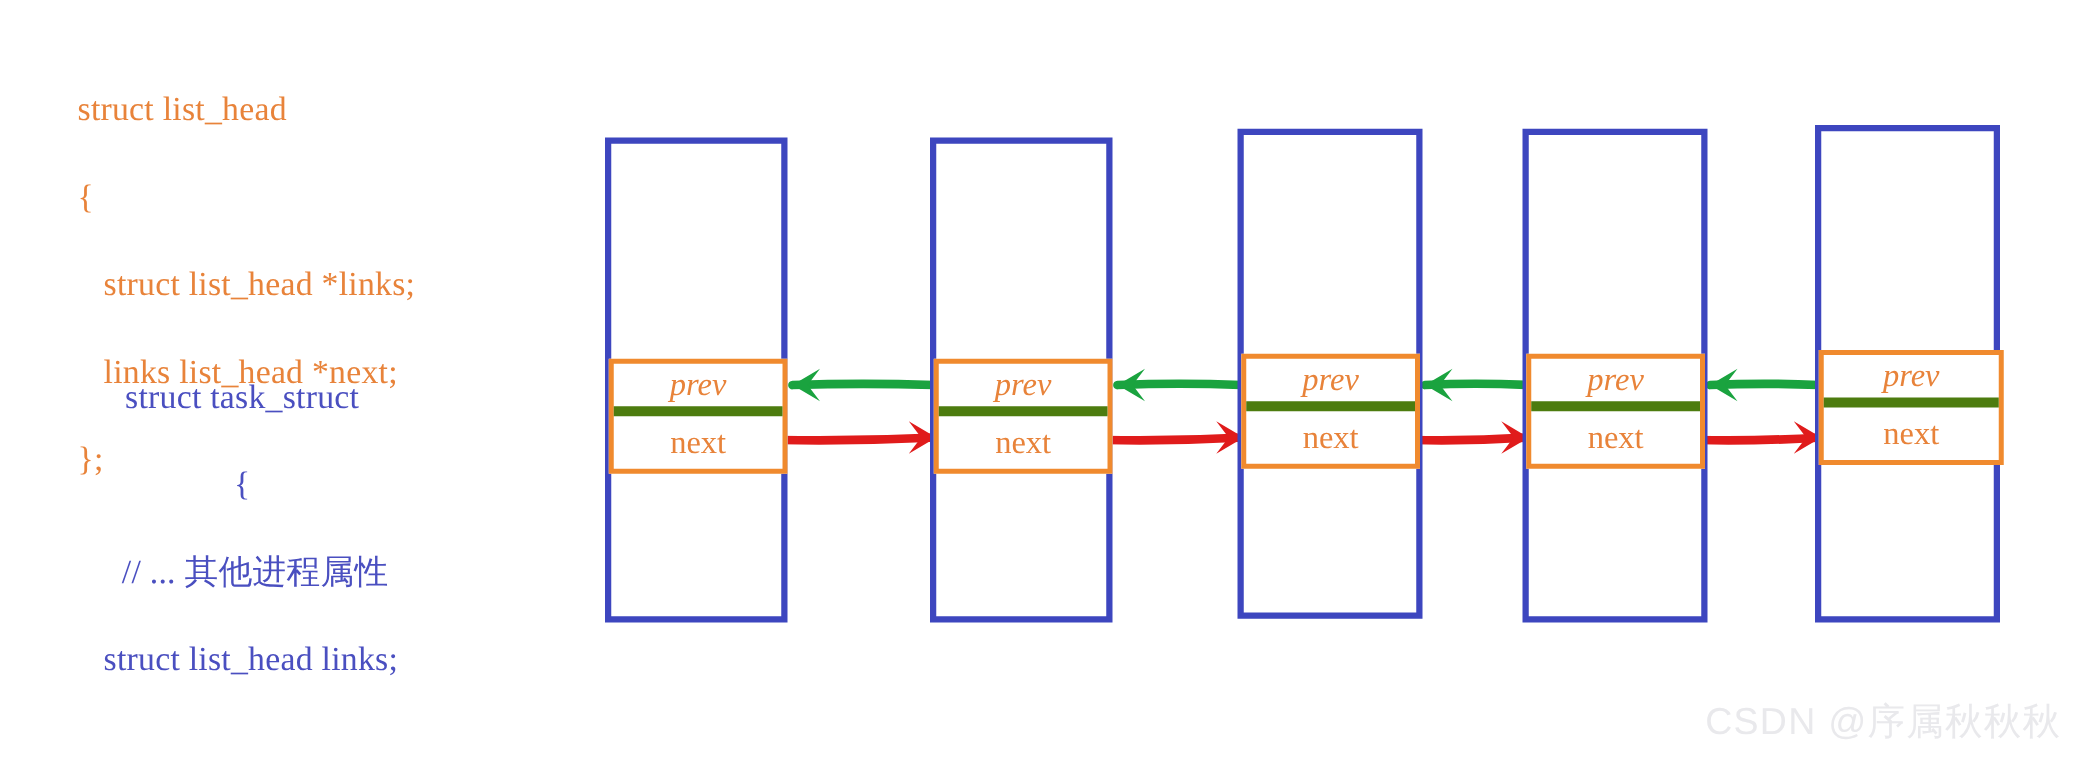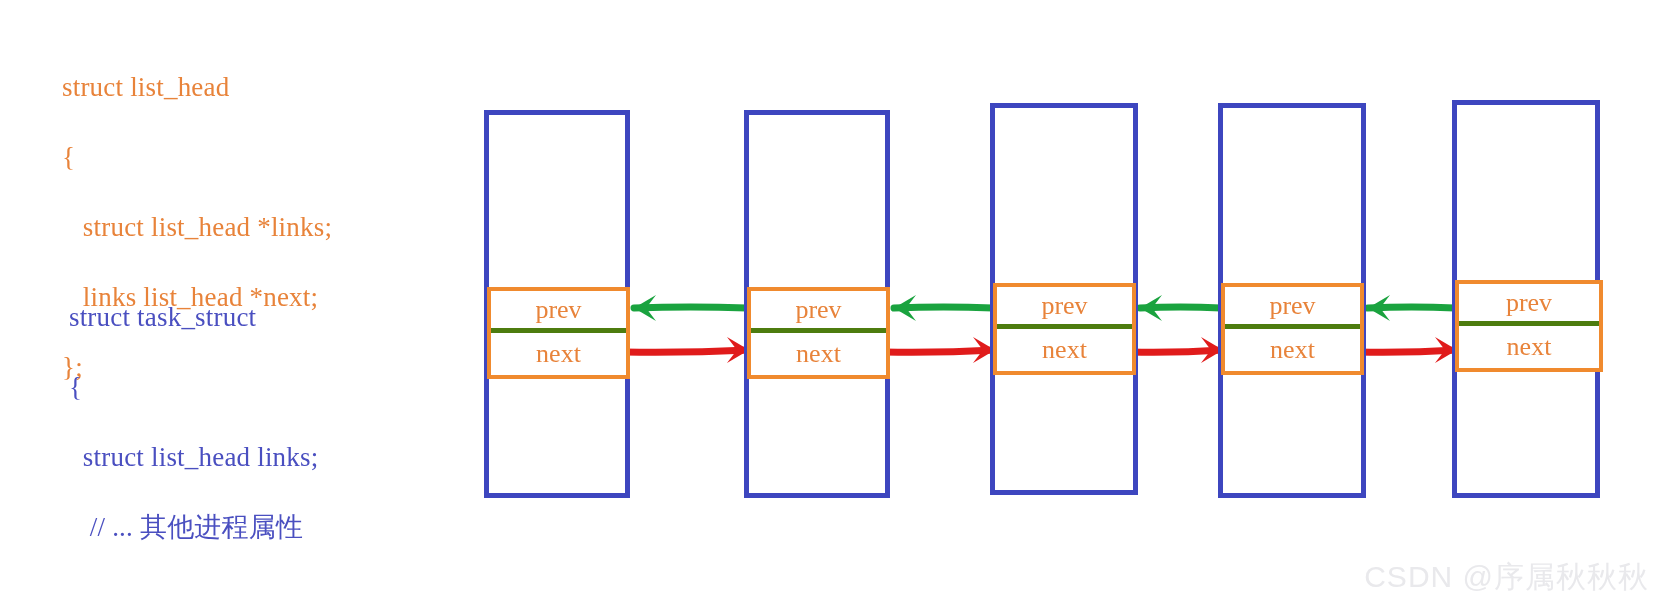--- a/index.html
+++ b/index.html
@@ -33,21 +33,21 @@
     left: 62px;
     top: 42px;
     color: #e8833a;
   }
   #code-taskstruct {
     left: 62px;
     top: 272px;
     color: #4a4fc0;
   }
   #code-listhead .code-line { margin-bottom: 11px; }
-  #code-taskstruct .code-line { margin-bottom: 11px; }
+  #code-taskstruct .code-line { margin-bottom: 11px; text-align: center; }
 
   
   .node {
     position: absolute;
     box-sizing: border-box;
     border: 5px solid #3d46bf;
     background: transparent;
   }
   .fields {
     position: absolute;
@@ -59,21 +59,22 @@
     box-sizing: border-box;
     height: 42px;
     display: flex;
     align-items: center;
     justify-content: center;
     color: #e8833a;
     font-size: 26px;
     line-height: 1;
   }
   .field.prev {
-    border-bottom: 5px solid #4d7c0f;
+    border-bottom: 8px solid #4d7c0f;
+    font-style: italic;
   }
 
   
   .arrow-layer {
     position: absolute;
     left: 0;
     top: 0;
     width: 1671px;
     height: 612px;
     pointer-events: none;
@@ -100,22 +101,22 @@
     <div class="code-line">struct list_head</div>
     <div class="code-line">{</div>
     <div class="code-line">   struct list_head *links;</div>
     <div class="code-line">   links list_head *next;</div>
     <div class="code-line">};</div>
   </div>
 
   <div class="code-block" id="code-taskstruct">
     <div class="code-line"> struct task_struct</div>
     <div class="code-line"> {</div>
+    <div class="code-line">    // ... 其他进程属性</div>
     <div class="code-line">   struct list_head links;</div>
-    <div class="code-line">    // ... 其他进程属性</div>
     
   </div>
 
   <svg class="arrow-layer" id="arrows" viewBox="0 0 1671 612" xmlns="http://www.w3.org/2000/svg">
       <g>
         <path d="M 747 308 Q 690.5 306 634 308" stroke="#1aa33f" stroke-width="7" stroke-linecap="round" fill="none"></path>
         <path d="M 634 308 L 656 295 L 646.1 308 L 656 321 Z" fill="#1aa33f"></path>
       </g>
       <g>
         <path d="M 624 352 Q 686.5 353 749 350" stroke="#e01b1b" stroke-width="7" stroke-linecap="round" fill="none"></path>

